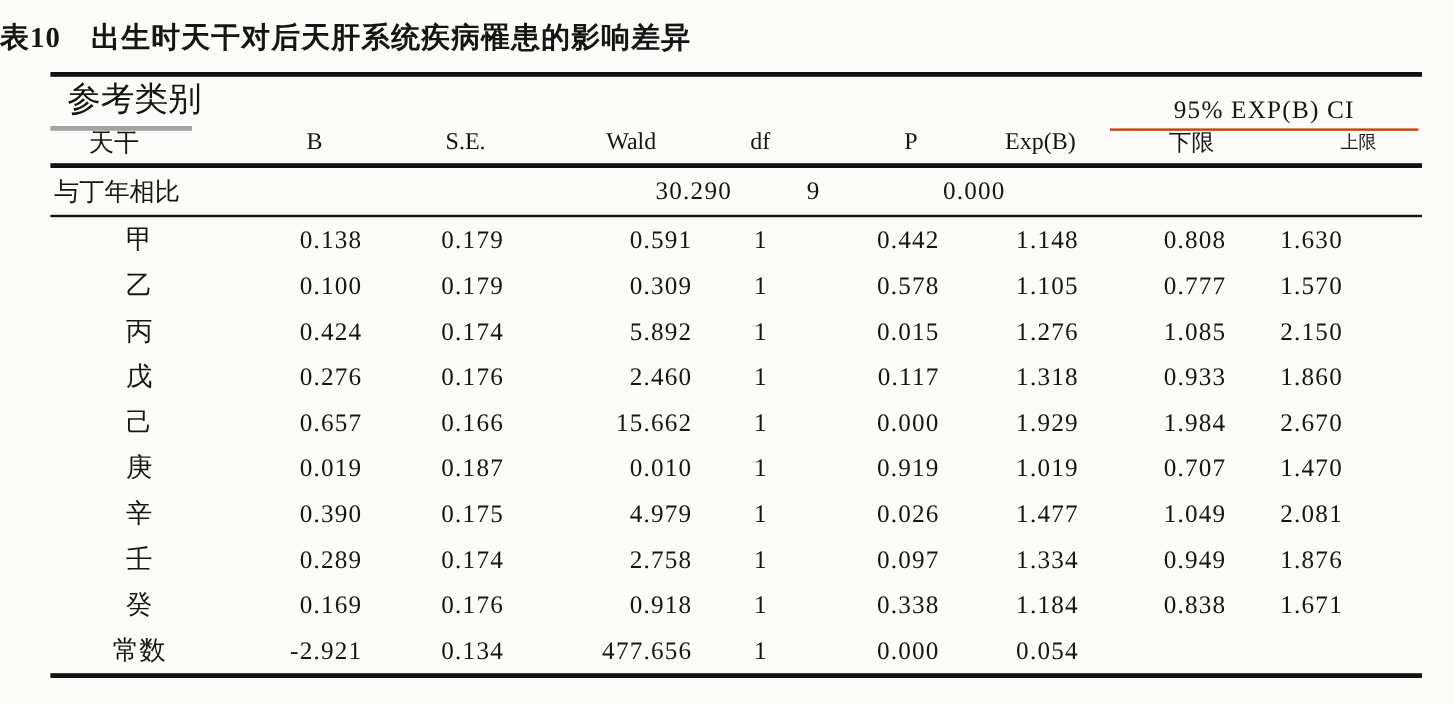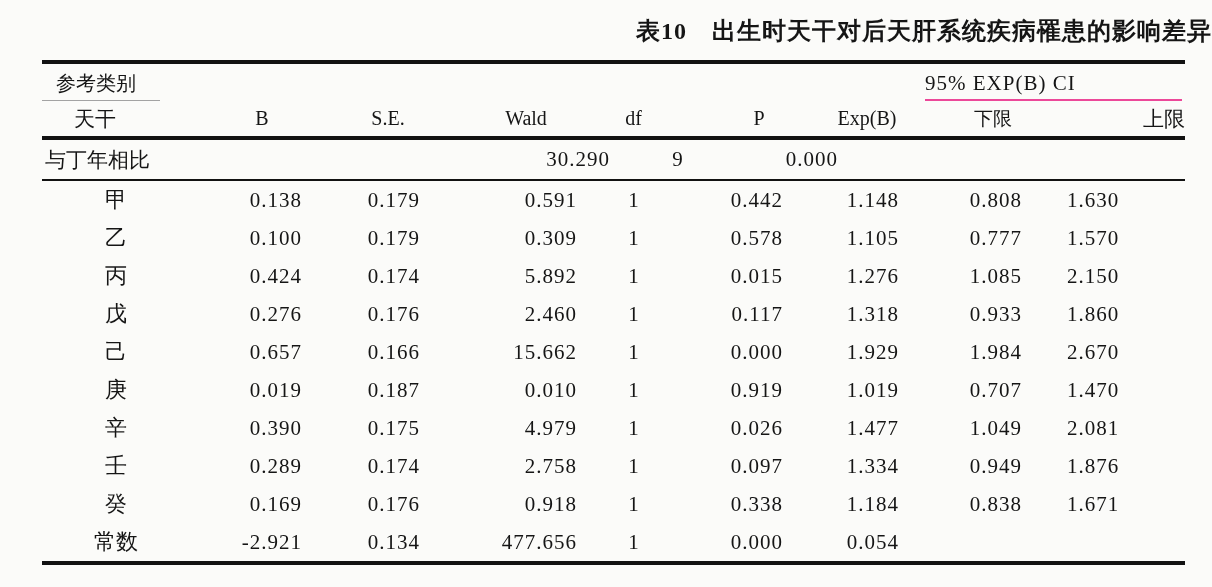--- a/index.html
+++ b/index.html
@@ -8,21 +8,21 @@
     position: relative;
     width: 1212px;
     height: 587px;
     background: #fbfbf9;
     color: #151515;
     font-family: "Liberation Serif", "DejaVu Serif", serif;
     overflow: hidden;
   }
   .title {
     padding-top: 15px;
-    text-align: right;
+    text-align: left;
     font-size: 24px;
     font-weight: bold;
     letter-spacing: 1px;
     margin-bottom: 13px;
   }
   .rule {
     margin-left: 42px;
     width: 1143px;
     background: #121212;
   }
@@ -38,42 +38,42 @@
   .row-h1 { height: 37px; align-items: end; }
   .row-h2 { height: 35px; }
   .row-cmp { height: 39px; gap: 11px; }
   .row-data { height: 38px; }
   .cell { font-size: 21px; white-space: nowrap; }
   
   .ref-cat {
     display: inline-block;
     width: 118px;
     padding: 0 0 3px 14px;
-    border-bottom: 1px solid #a3a3a3;
-    font-size: 20px;
+    border-bottom: 4px solid #a3a3a3;
+    font-size: 28px;
   }
   .ci-span {
     grid-column: 8 / 10;
-    text-align: left;
-    border-bottom: 2px solid #ec4899;
+    text-align: center;
+    border-bottom: 2px solid #c2410c;
     margin: 0 3px 0 16px;
     padding-bottom: 3px;
     font-size: 21px;
     letter-spacing: 1px;
   }
   
   .th { text-align: center; font-size: 20px; }
   .th-stem  { padding-right: 42px; font-size: 21px; }
   .th-b     { padding-left: 22px; }
   .th-se    { padding-left: 34px; }
   .th-wald  { padding-left: 35px; }
   .th-p     { padding-left: 45px; }
   .th-expb  { padding-left: 32px; }
   .th-lower { padding-left: 45px; font-size: 19px; }
-  .th-upper { padding-left: 47px; font-size: 21px; text-align: right; }
+  .th-upper { padding-left: 47px; font-size: 15px; }
   
   .num   { text-align: right; padding-right: 10px; letter-spacing: 1px; }
   .num-last { text-align: center; padding-right: 31px; letter-spacing: 1px; }
   .ctr   { text-align: center; }
   .stem  { text-align: center; font-size: 22px; }
   .cmp-label { text-align: left; padding-left: 3px; font-size: 21px; }
 </style>
 </head>
 <body>
 

